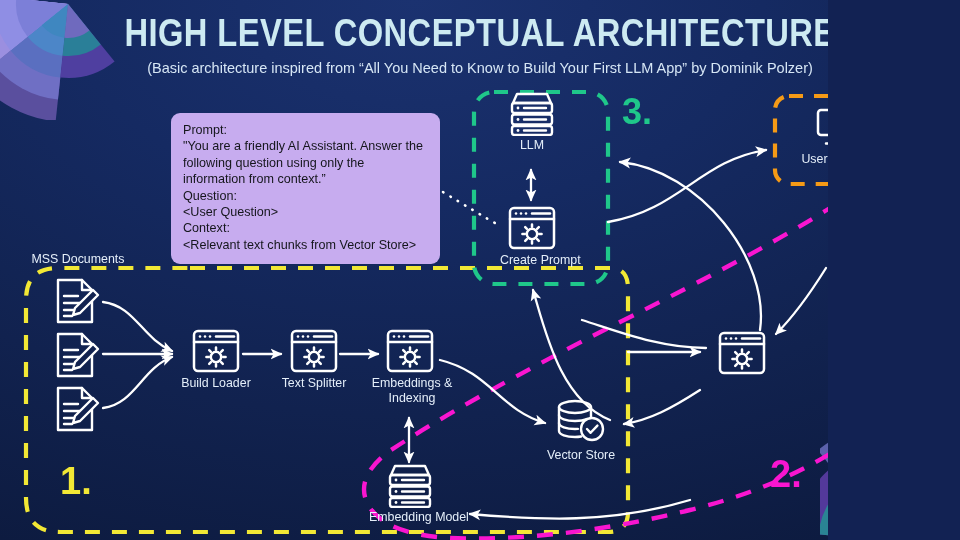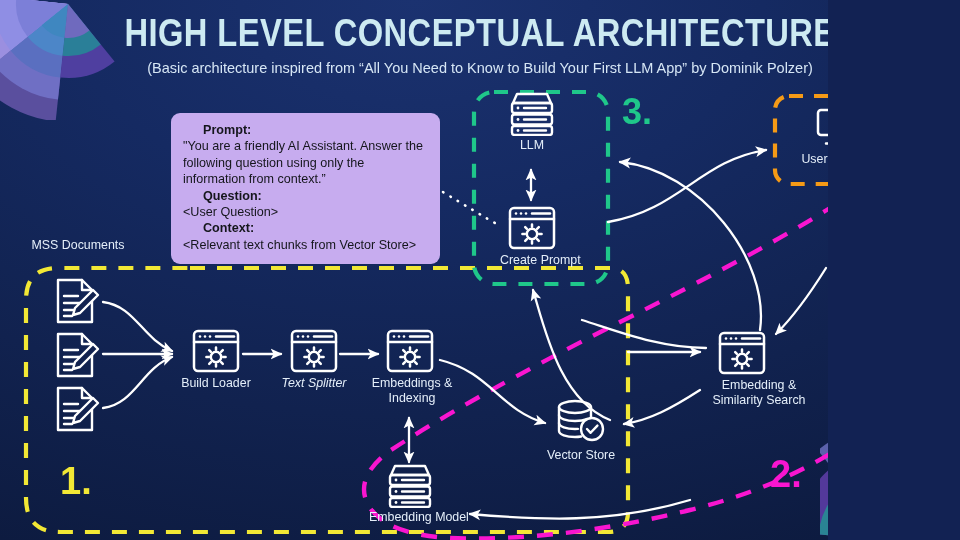--- a/index.html
+++ b/index.html
@@ -29,21 +29,21 @@
     font-size:14.5px;color:#d6e6f5;margin:6px 0 16px 0;font-weight:400;white-space:nowrap;
   }
 
   
   #prompt-card{
     position:absolute;left:171px;top:113px;width:269px;
     background:#c7acef;border-radius:9px;
     padding:9px 12px 11px 12px;box-sizing:border-box;
     color:#15161c;font-size:12.6px;line-height:16.4px;
   }
-  #prompt-card .k{font-weight:700;margin-left:20px;}
+  #prompt-card .k{font-weight:400;}
   #prompt-card .v{font-weight:400;}
 
   
   .node{position:absolute;text-align:center;color:#ffffff;}
   .node .cap{
     display:block;margin-top:2px;font-size:12.4px;color:#e4eef9;
     line-height:14.5px;white-space:nowrap;font-weight:400;
   }
   .node .cap.two{white-space:normal;width:110px;margin-left:auto;margin-right:auto;}
   .icon{display:block;margin:0 auto;}
@@ -169,21 +169,21 @@
 
   <div id="prompt-card">
     <div><span class="k">Prompt:</span></div>
     <div><span class="v">"You are a friendly AI Assistant. Answer the following question using only the information from context.”</span></div>
     <div><span class="k">Question:</span></div>
     <div><span class="v">&lt;User Question&gt;</span></div>
     <div><span class="k">Context:</span></div>
     <div><span class="v">&lt;Relevant text chunks from Vector Store&gt;</span></div>
   </div>
 
-  <div class="node" style="left:18px;top:236px;width:120px;">
+  <div class="node" style="left:18px;top:250px;width:120px;">
     <span class="cap">MSS Documents</span>
   </div>
 
   <div class="node" style="left:50px;top:276px;width:56px;">
     <svg class="icon" width="52" height="50" viewBox="0 0 52 50">
       <g fill="none" stroke="#fff" stroke-width="2.4" stroke-linejoin="round" stroke-linecap="round">
         <path d="M6,4 H30 L40,14 V46 H6 Z"></path>
         <path d="M30,4 V14 H40"></path>
         <path d="M12,20 H26 M12,27 H30 M12,34 H24 M12,40 H20"></path>
         <path d="M41,14 L46,19 L28,37 L21,39 L23,32 Z" fill="#12224f"></path>
@@ -226,21 +226,21 @@
             <path d="M0,-9.6 V-7.2 M0,9.6 V7.2 M-9.6,0 H-7.2 M9.6,0 H7.2
                      M-6.8,-6.8 L-5.1,-5.1 M6.8,6.8 L5.1,5.1
                      M6.8,-6.8 L5.1,-5.1 M-6.8,6.8 L-5.1,5.1"></path>
           </g>
         </g>
       </g>
     </svg>
     <span class="cap">Build Loader</span>
   </div>
 
-  <div class="node" style="left:274px;top:328px;width:80px;font-style:italic;">
+  <div class="node" style="left:274px;top:328px;width:80px;">
     <svg class="icon" width="50" height="46" viewBox="0 0 50 46">
       <g fill="none" stroke="#fff" stroke-width="2.5" stroke-linejoin="round" stroke-linecap="round">
         <rect x="3" y="3" width="44" height="40" rx="4"></rect>
         <path d="M3,14 H47"></path>
         <circle cx="9" cy="8.5" r="1.3" fill="#fff" stroke="none"></circle>
         <circle cx="14" cy="8.5" r="1.3" fill="#fff" stroke="none"></circle>
         <circle cx="19" cy="8.5" r="1.3" fill="#fff" stroke="none"></circle>
         <path d="M25,8.5 H43"></path>
         <g transform="translate(25,29)">
           <circle r="5.2"></circle>
@@ -320,21 +320,20 @@
         <g transform="translate(25,29)">
           <circle r="5.2"></circle>
           <g stroke-width="2.5">
             <path d="M0,-9.6 V-7.2 M0,9.6 V7.2 M-9.6,0 H-7.2 M9.6,0 H7.2
                      M-6.8,-6.8 L-5.1,-5.1 M6.8,6.8 L5.1,5.1
                      M6.8,-6.8 L5.1,-5.1 M-6.8,6.8 L-5.1,5.1"></path>
           </g>
         </g>
       </g>
     </svg>
-    <span class="cap two" style="width:118px;">Embedding &amp; Similarity Search</span>
   </div>
 
 
   <div class="node" style="left:800px;top:104px;width:82px;">
     <svg class="icon" width="52" height="46" viewBox="0 0 52 46">
       <g fill="none" stroke="#fff" stroke-width="2.5" stroke-linejoin="round" stroke-linecap="round">
         <path d="M6,6 H34 A3,3 0 0,1 37,9 V28 A3,3 0 0,1 34,31 H6 A3,3 0 0,1 3,28 V9 A3,3 0 0,1 6,6 Z"></path>
         <path d="M20,31 V38 M11,39.5 H29"></path>
         <rect x="33" y="14" width="15" height="26" rx="3" fill="#11224f"></rect>
         <path d="M38,18 H43"></path>

